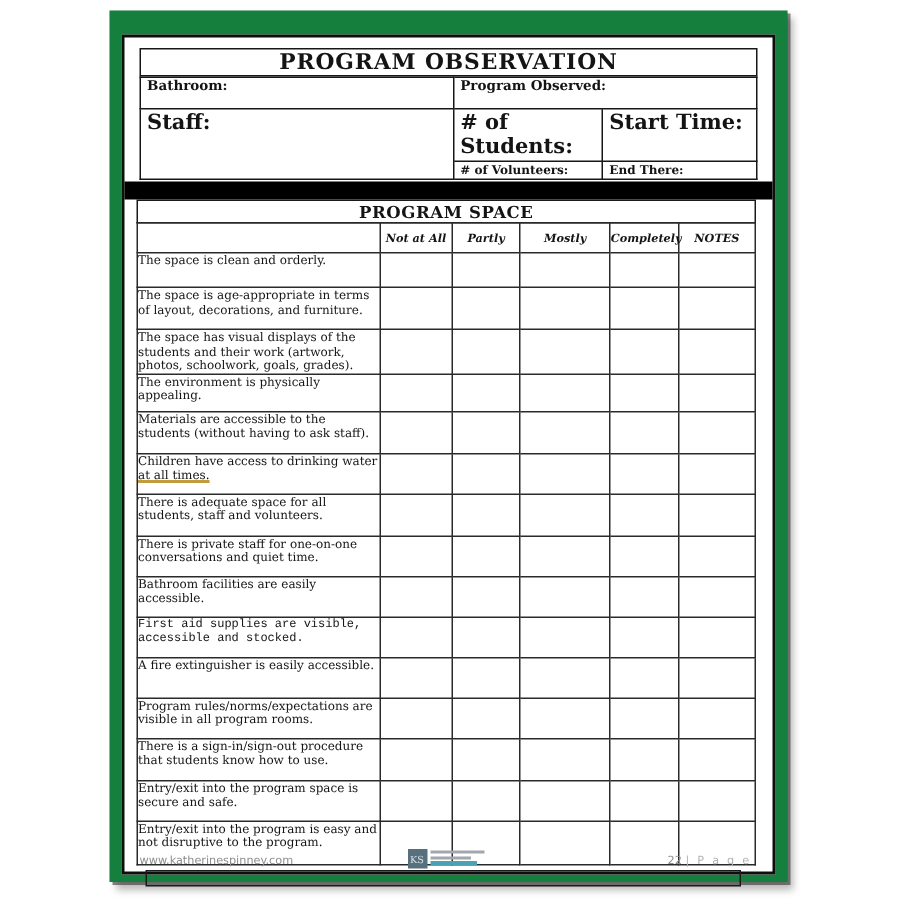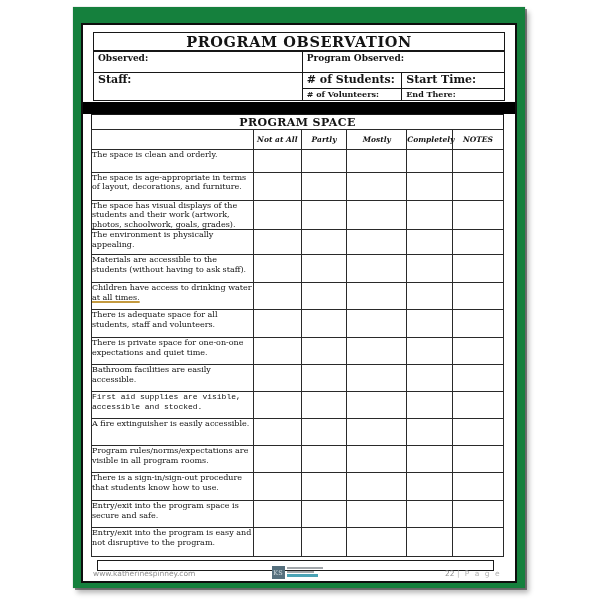--- a/index.html
+++ b/index.html
@@ -10,21 +10,21 @@
   .page-border{position:absolute;left:8px;top:16px;width:436px;height:560px;
                border:2.5px solid #0e0e0e;box-sizing:border-box;background:#fff;}
   
   .title-box{margin:7px 10px 0 10px;border:1.3px solid #171717;height:19px;line-height:18px;
              text-align:center;font-size:14.5px;font-weight:700;letter-spacing:.6px;box-sizing:border-box;}
   
   .header-table{margin:0 10px;width:calc(100% - 20px);border-collapse:collapse;table-layout:fixed;}
   .header-table td{border:1px solid #171717;vertical-align:top;padding:1px 4px;
                    font-weight:700;font-size:9px;line-height:1.15;}
   .header-table tr.r1 td{height:18px;}
-  .header-table tr.r2 td{height:10px;font-size:11px;margin-top:16px;}
+  .header-table tr.r2 td{height:10px;font-size:14px;margin-top:16px;}
   .header-table tr.r3 td{height:8px;font-size:8px;}
   .header-table td.staff-cell{font-size:9px;}
   .black-bar{height:12px;background:#000;margin-top:1px;}
   
   .content{margin:0 11px 0 8px;}
   .section-title{border:1px solid #1a1a1a;height:16px;line-height:15px;text-align:center;
                  font-size:11px;font-weight:700;letter-spacing:.4px;box-sizing:border-box;}
   table.grid{width:100%;border-collapse:collapse;table-layout:fixed;margin-top:-1px;}
   table.grid th, table.grid td{border:1px solid #2a2a2a;padding:0;box-sizing:border-box;}
   table.grid thead th{height:20px;font-style:italic;font-weight:700;font-size:7.5px;
@@ -57,21 +57,21 @@
       <div class="title-box">PROGRAM OBSERVATION</div>
 
       <table class="header-table">
         <colgroup>
             <col style="width:50.8%">
             <col style="width:24.2%">
             <col style="width:25%">
           </colgroup>
         <tbody>
             <tr class="r1">
-          <td>Observed:</td>
+          <td>Bathroom:</td>
           <td colspan="2">Program Observed:</td>
         </tr>
         <tr class="r2">
           <td rowspan="2" class="staff-cell">Staff:</td>
           <td># of Students:</td>
           <td>Start Time:</td>
         </tr>
         <tr class="r3">
           <td># of Volunteers:</td>
           <td>End There:</td>
@@ -153,21 +153,21 @@
               </tr>
               <tr style="height: 28px;">
                 <td class="stmt"><span>There is adequate space for all students, staff and volunteers.</span></td>
                 <td></td>
                 <td></td>
                 <td></td>
                 <td></td>
                 <td></td>
               </tr>
               <tr style="height: 27px;">
-                <td class="stmt"><span>There is private space for one-on-one expectations and quiet time.</span></td>
+                <td class="stmt"><span>There is private staff for one-on-one conversations and quiet time.</span></td>
                 <td></td>
                 <td></td>
                 <td></td>
                 <td></td>
                 <td></td>
               </tr>
               <tr style="height: 27px;">
                 <td class="stmt"><span>Bathroom facilities are easily accessible.</span></td>
                 <td></td>
                 <td></td>

